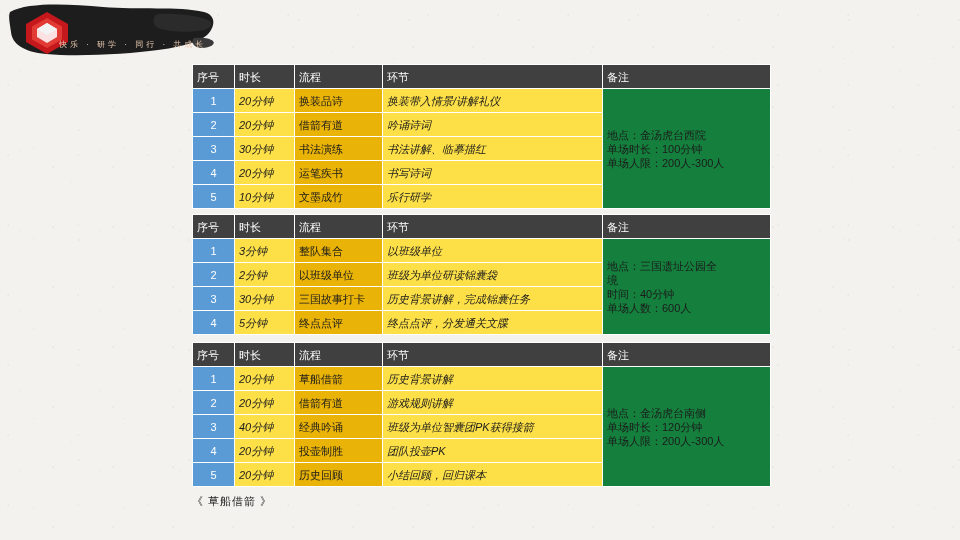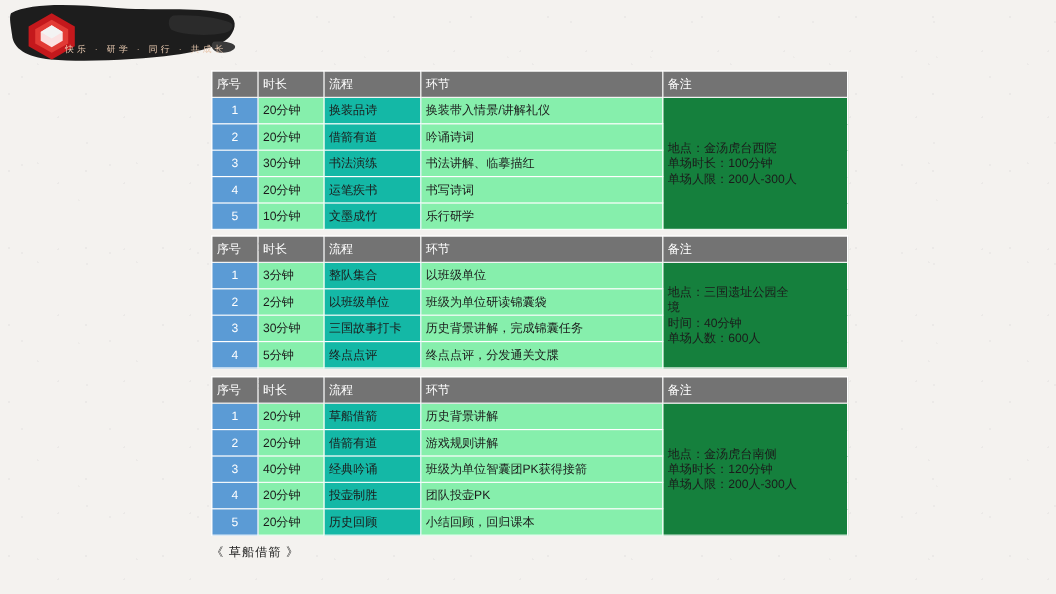--- a/index.html
+++ b/index.html
@@ -87,36 +87,37 @@
   }
   table.schedule th,
   table.schedule td {
     border: 1px solid #ffffff;
     padding: 2px 4px;
     height: 19px;
     vertical-align: middle;
     line-height: 14px;
   }
   table.schedule thead th {
-    background: #737373;
+    background: #404040;
     color: #ffffff;
     font-weight: normal;
     text-align: left;
   }
   td.col-no {
     background: #5b9bd5;
     color: #ffffff;
     text-align: center;
   }
   td.cell {
-    background: #86efac;
+    background: #fde047;
     color: #1b1b1b;
+    font-style: italic;
   }
   td.cell-alt {
-    background: #14b8a6;
+    background: #eab308;
     color: #1b1b1b;
     font-family: Liberation Serif, serif;
   }
   td.note {
     background: #15803d;
     vertical-align: top;
     padding-top: 4px;
     line-height: 17px;
   }
   .note-line {

